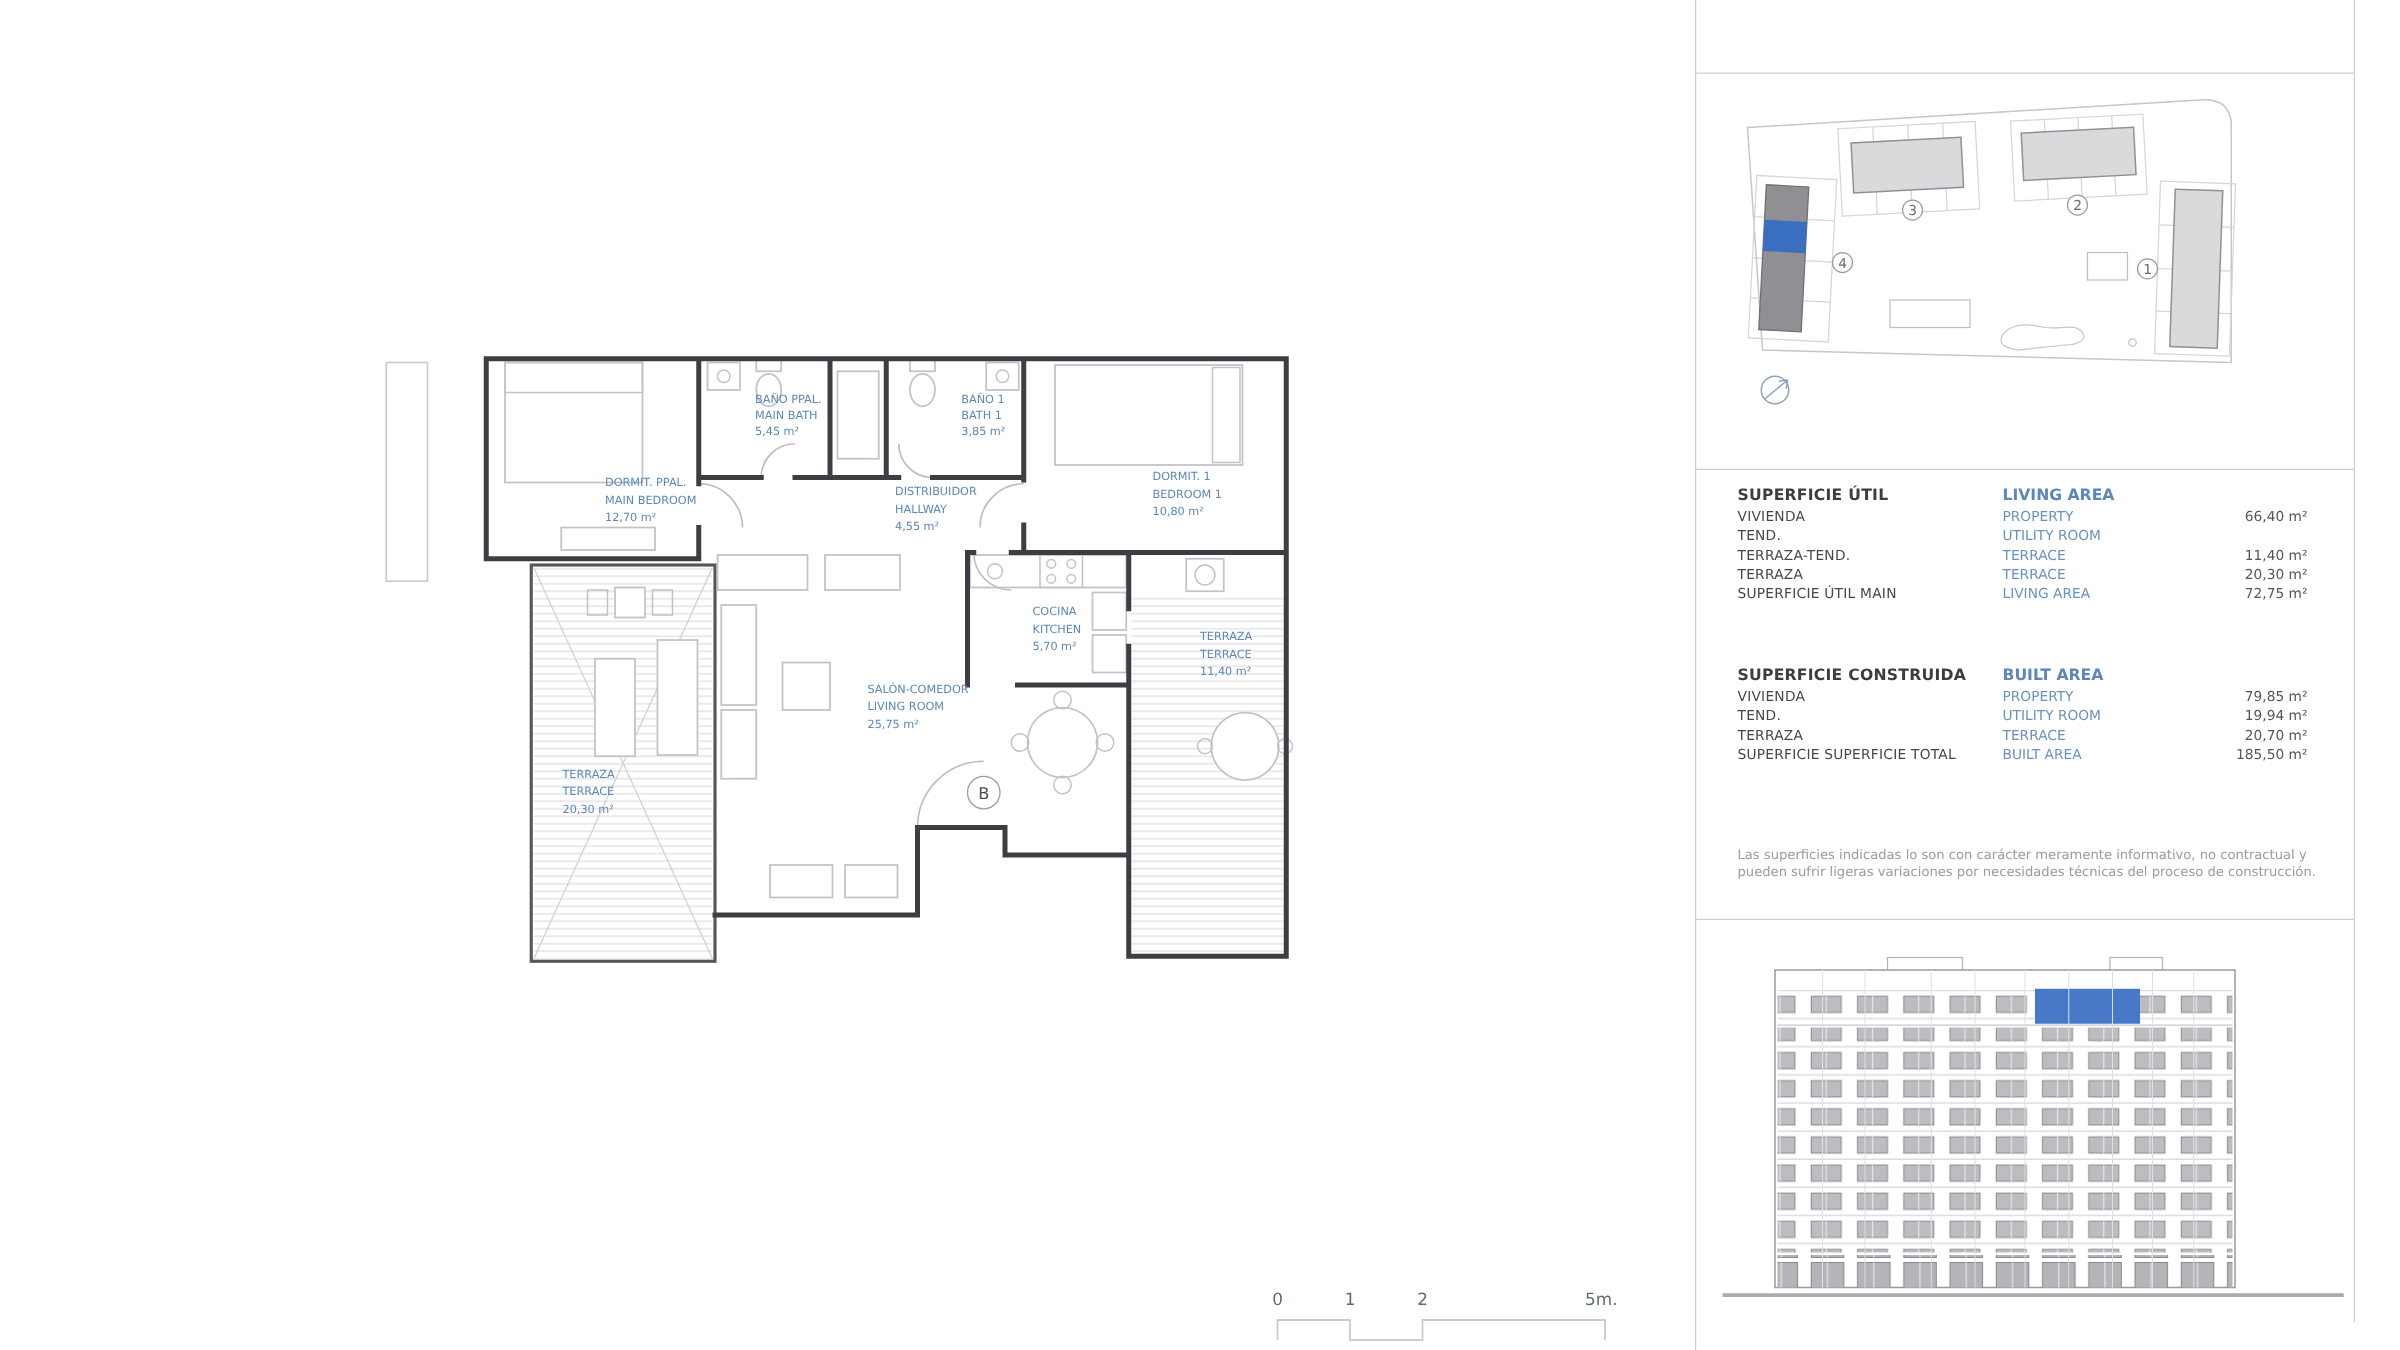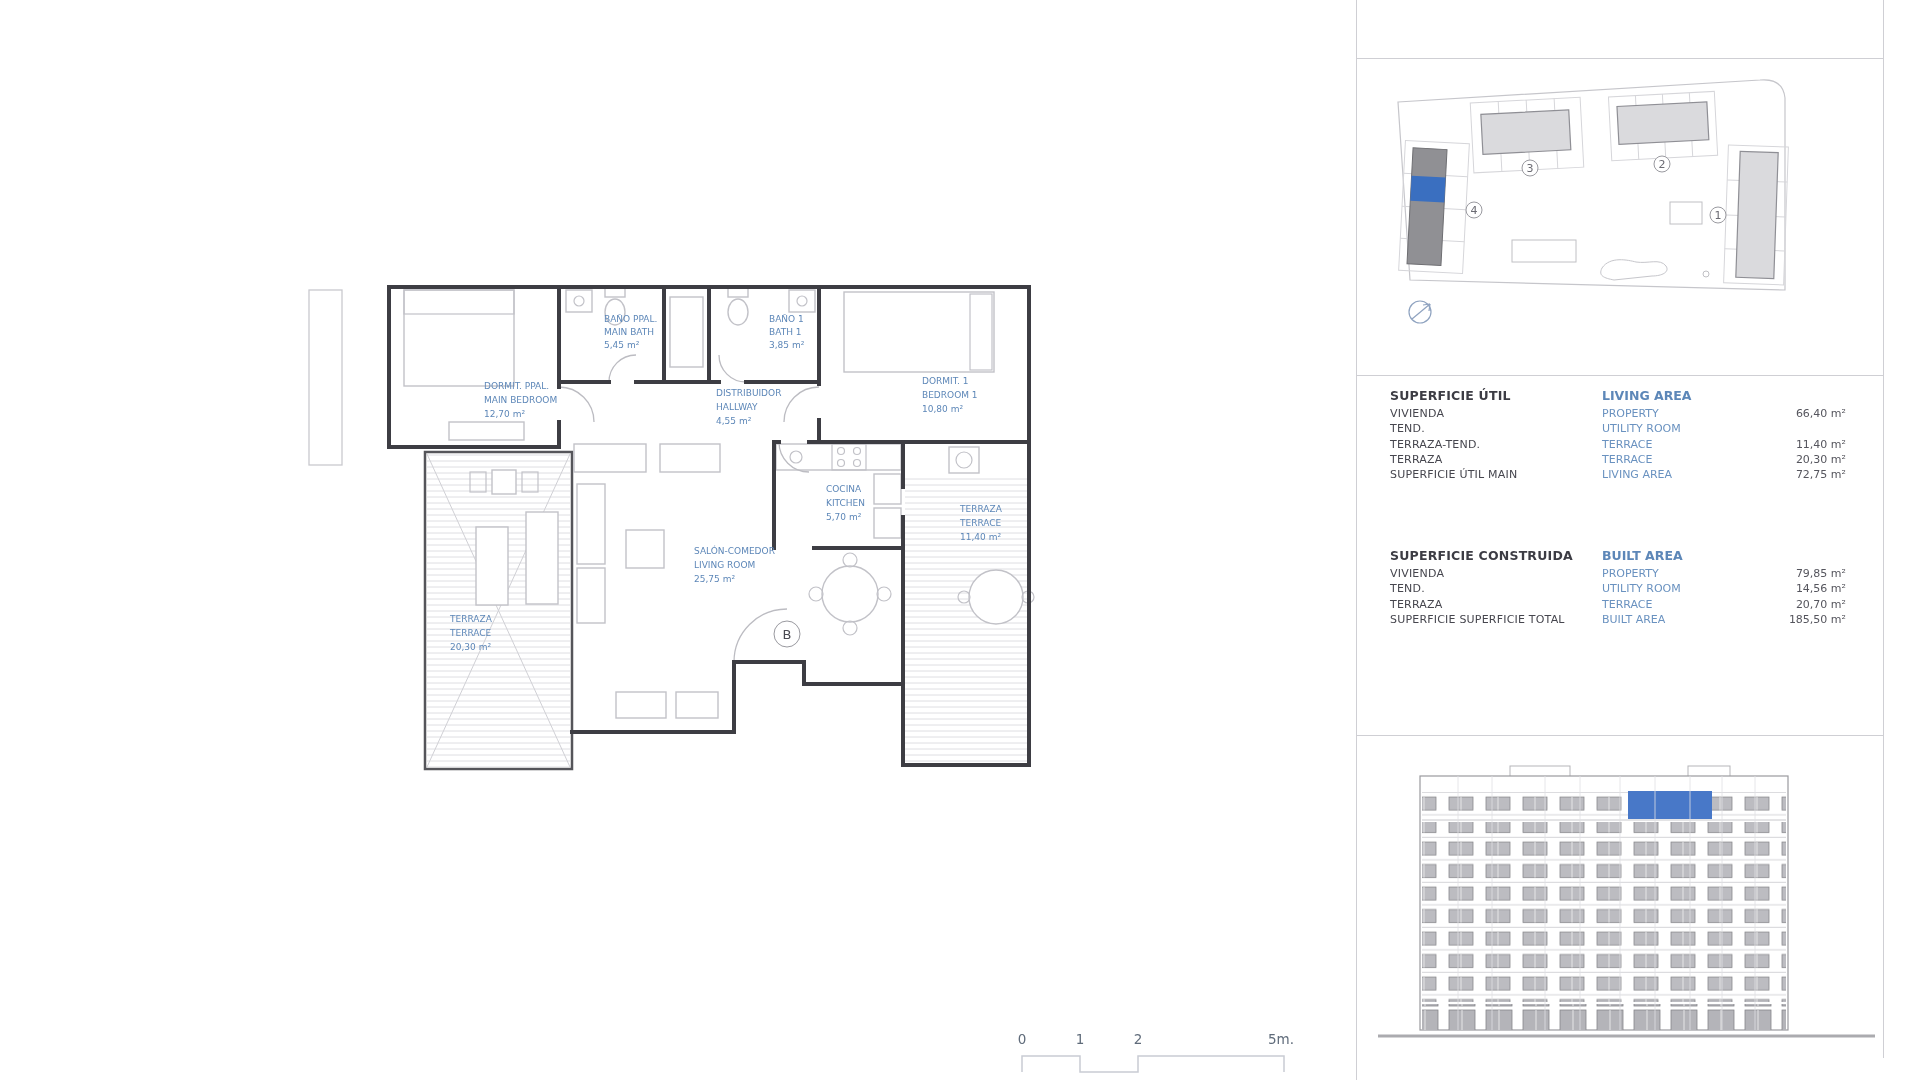--- a/index.html
+++ b/index.html
@@ -276,49 +276,50 @@
       <span class="c2">TERRACE</span>
       <span class="c3">20,30 m²</span>
     </div>
     <div class="trow">
       <span class="c1">SUPERFICIE ÚTIL MAIN</span>
       <span class="c2">LIVING AREA</span>
       <span class="c3">72,75 m²</span>
     </div>
   </div>
 
-  <div class="tbl" style="top:172px;">
+  <div class="tbl" style="top:156px;">
     <div class="trow thead">
       <span class="c1">SUPERFICIE CONSTRUIDA</span>
       <span class="c2">BUILT AREA</span>
       <span class="c3"></span>
     </div>
     <div class="trow">
       <span class="c1">VIVIENDA</span>
       <span class="c2">PROPERTY</span>
       <span class="c3">79,85 m²</span>
     </div>
     <div class="trow">
       <span class="c1">TEND.</span>
       <span class="c2">UTILITY ROOM</span>
-      <span class="c3">14,56 m²</span>
+      <span class="c3">19,94 m²</span>
     </div>
     <div class="trow">
       <span class="c1">TERRAZA</span>
       <span class="c2">TERRACE</span>
       <span class="c3">20,70 m²</span>
     </div>
     <div class="trow">
       <span class="c1">SUPERFICIE SUPERFICIE TOTAL</span>
       <span class="c2">BUILT AREA</span>
       <span class="c3">185,50 m²</span>
     </div>
   </div>
 
   <div class="disc" style="top:303px;">
+    <div class="es">Las superficies indicadas lo son con carácter meramente informativo, no contractual y pueden sufrir ligeras variaciones por necesidades técnicas del proceso de construcción.</div>
   </div>
 </div>
 
 <div class="abs" style="left:1370px;top:748px;width:530px;height:332px;">
 <svg width="530" height="332" viewBox="0 0 530 332">
   <defs>
     <pattern id="win" width="37" height="22.5" patternUnits="userSpaceOnUse">
       <rect x="0" y="21.3" width="37" height="1.2" fill="#dcdcdf"></rect>
       <rect x="5" y="4" width="24" height="13" fill="#bcbcc1" stroke="#88888c" stroke-width="0.8"></rect>
       <line x1="17" y1="4" x2="17" y2="17" stroke="#e6e6e8" stroke-width="1"></line>

